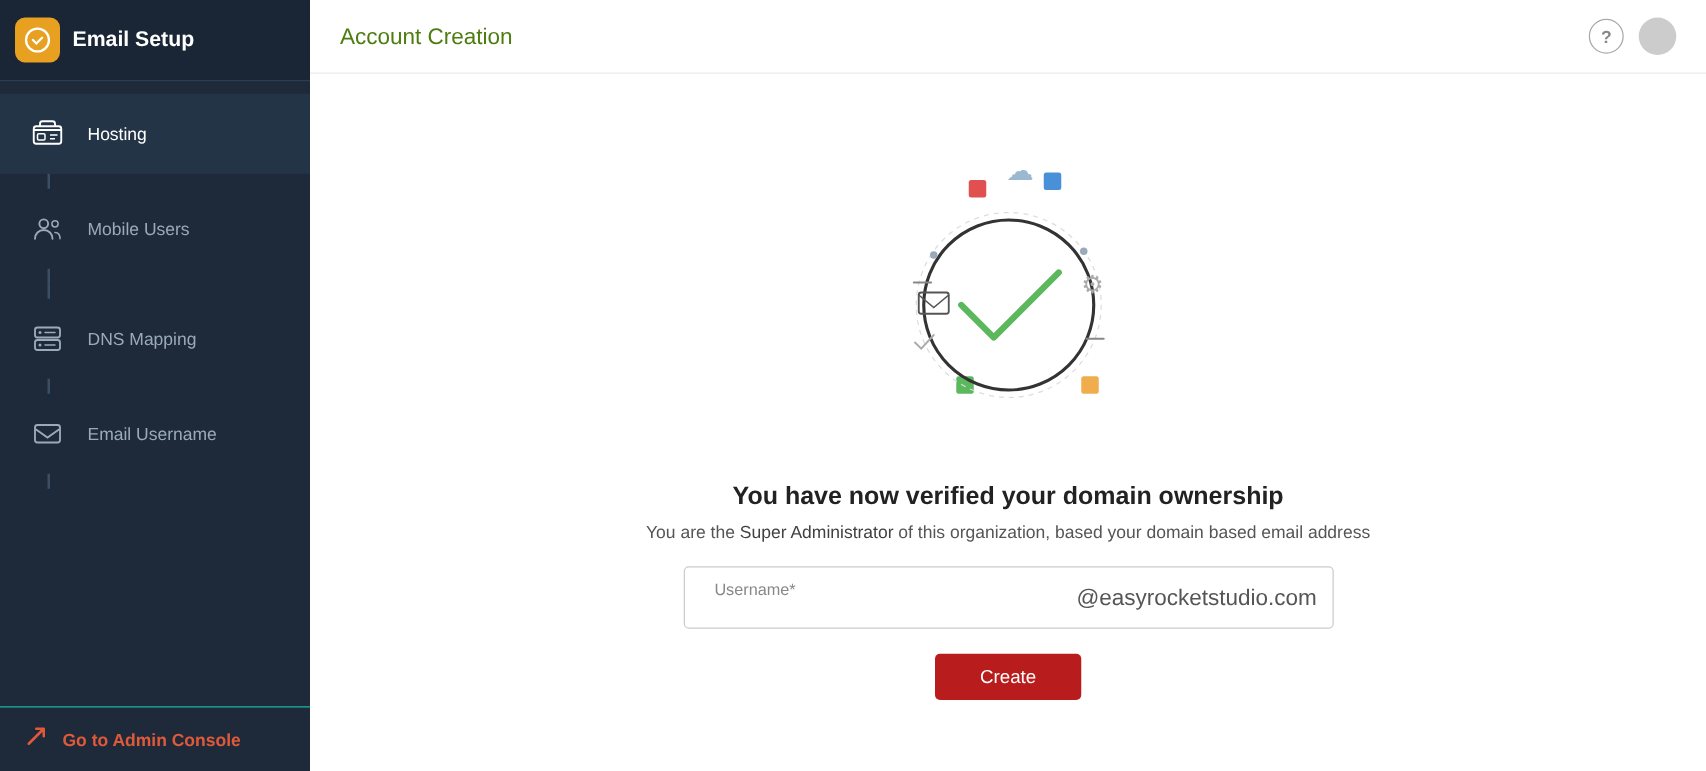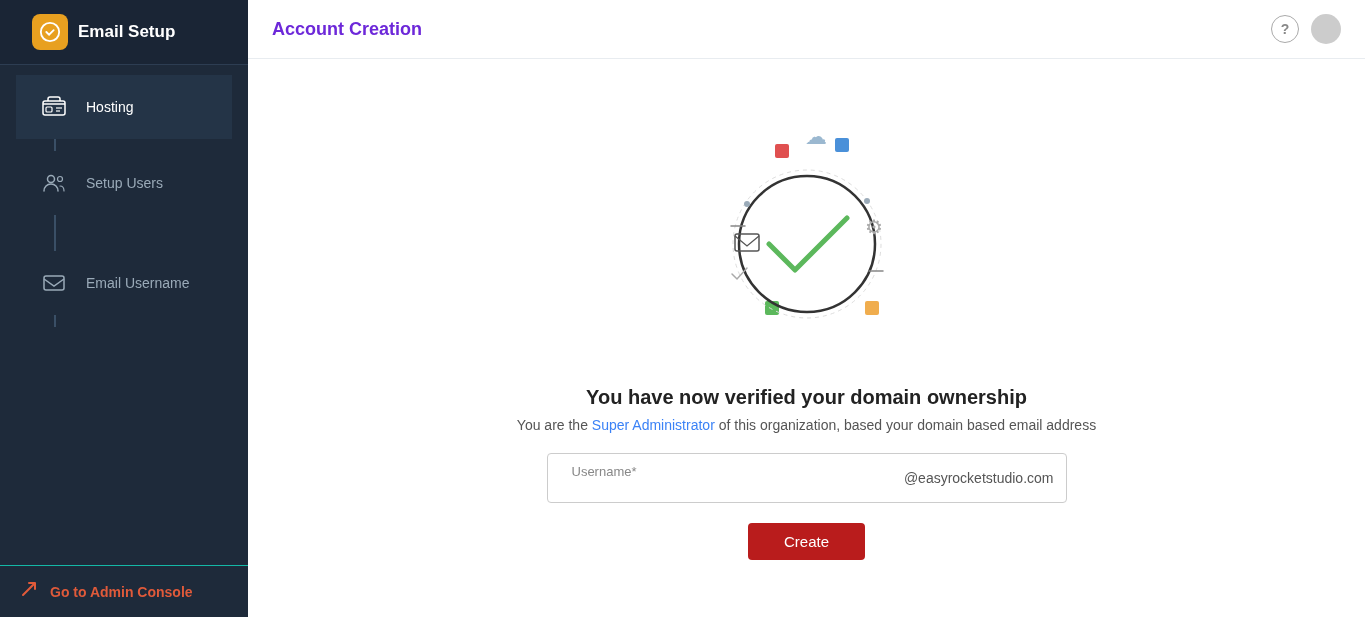--- a/index.html
+++ b/index.html
@@ -11,21 +11,21 @@
       min-width: 248px;
       background: #1e2a3a;
       display: flex;
       flex-direction: column;
       height: 617px;
     }
 
     .sidebar-header {
       display: flex;
       align-items: center;
-      padding: 14px 32px;
+      padding: 14px 12px;
       background: #1a2535;
       border-bottom: 1px solid #2d3d52;
     }
 
     .sidebar-header-icon {
       width: 36px;
       height: 36px;
       background: #e8a020;
       border-radius: 8px;
       display: flex;
@@ -40,21 +40,21 @@
     .sidebar-title {
       color: #fff;
       font-size: 17px;
       font-weight: 600;
     }
 
     .sidebar-nav {
       flex: 1;
       display: flex;
       flex-direction: column;
-      padding: 10px 16px;
+      padding: 10px 0;
       position: relative;
     }
 
     .nav-item {
       display: flex;
       align-items: center;
       padding: 14px 20px;
       cursor: pointer;
       position: relative;
       color: #9aaab8;
@@ -111,22 +111,22 @@
       display: flex;
       align-items: center;
       justify-content: space-between;
       padding: 14px 24px;
       border-bottom: 1px solid #e8ecf0;
       background: #fff;
     }
 
     .main-title {
       font-size: 18px;
-      font-weight: 700;
-      color: #6d28d9;
+      font-weight: 400;
+      color: #4d7c0f;
     }
 
     .header-actions {
       display: flex;
       align-items: center;
       gap: 12px;
     }
 
     .help-btn {
       width: 28px;
@@ -178,21 +178,21 @@
     }
 
     .verified-subtitle {
       font-size: 14px;
       color: #555;
       margin-bottom: 20px;
       text-align: center;
     }
 
     .verified-subtitle a {
-      color: #3b82f6;
+      color: #404040;
       text-decoration: none;
     }
 
     .username-form {
       width: 520px;
       margin-bottom: 20px;
     }
 
     .username-input-wrap {
       border: 1px solid #ccc;
@@ -208,21 +208,21 @@
       border: none;
       outline: none;
       font-size: 14px;
       padding: 12px 0;
       color: #333;
       background: transparent;
     }
 
     .username-input-wrap .domain-suffix {
       color: #555;
-      font-size: 14px;
+      font-size: 18px;
       white-space: nowrap;
     }
 
     .floating-label {
       position: absolute;
       top: 10px;
       left: 12px;
       font-size: 13px;
       color: #888;
       pointer-events: none;
@@ -276,32 +276,44 @@
 
     <div class="nav-item">
       <div class="nav-item-icon">
         <svg width="26" height="26" viewBox="0 0 26 26" fill="none">
           <circle cx="10" cy="9" r="3.5" stroke="currentColor" stroke-width="1.5"></circle>
           <path d="M3 21c0-4 3-7 7-7s7 3 7 7" stroke="currentColor" stroke-width="1.5" stroke-linecap="round"></path>
           <circle cx="19" cy="9" r="2.5" stroke="currentColor" stroke-width="1.2"></circle>
           <path d="M19 16c2 0 4 1.5 4 5" stroke="currentColor" stroke-width="1.2" stroke-linecap="round"></path>
         </svg>
       </div>
-      <span class="nav-item-label">Setup Users</span>
+      <span class="nav-item-label">Mobile Users</span>
     </div>
 
     <div style="display:flex; align-items:center; padding-left:38px; height:12px;">
       <div style="border-left:2px dashed #3a4f66; height:12px;"></div>
     </div>
 
 
     <div style="display:flex; align-items:center; padding-left:38px; height:12px;">
       <div style="border-left:2px dashed #3a4f66; height:12px;"></div>
     </div>
 
+    <div class="nav-item">
+      <div class="nav-item-icon">
+        <svg width="26" height="26" viewBox="0 0 26 26" fill="none">
+          <rect x="3" y="4" width="20" height="8" rx="2" stroke="currentColor" stroke-width="1.5"></rect>
+          <rect x="3" y="14" width="20" height="8" rx="2" stroke="currentColor" stroke-width="1.5"></rect>
+          <circle cx="7" cy="8" r="1.2" fill="currentColor"></circle>
+          <circle cx="7" cy="18" r="1.2" fill="currentColor"></circle>
+          <path d="M11 8h8M11 18h8" stroke="currentColor" stroke-width="1.2" stroke-linecap="round"></path>
+        </svg>
+      </div>
+      <span class="nav-item-label">DNS Mapping</span>
+    </div>
 
     <div style="display:flex; align-items:center; padding-left:38px; height:12px;">
       <div style="border-left:2px dashed #3a4f66; height:12px;"></div>
     </div>
 
     <div class="nav-item">
       <div class="nav-item-icon">
         <svg width="26" height="26" viewBox="0 0 26 26" fill="none">
           <rect x="3" y="6" width="20" height="14" rx="2" stroke="currentColor" stroke-width="1.5"></rect>
           <path d="M3 9l10 7 10-7" stroke="currentColor" stroke-width="1.5"></path>

